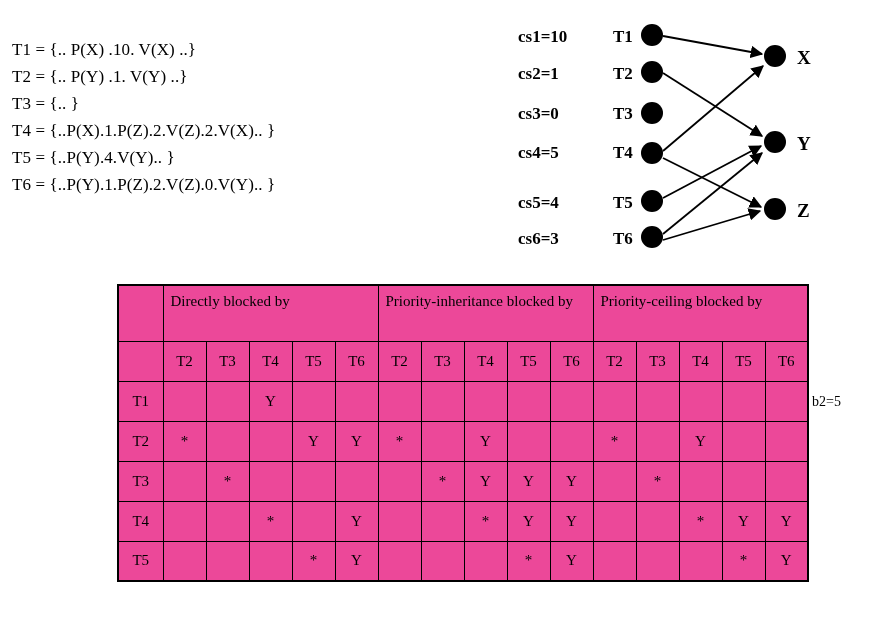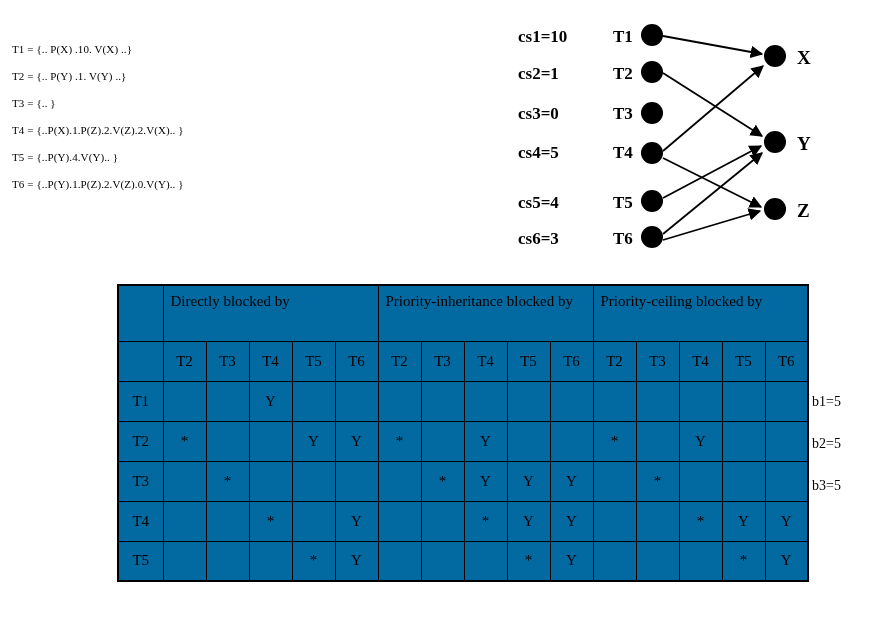--- a/index.html
+++ b/index.html
@@ -17,21 +17,21 @@
   }
 
   
   #task-definitions {
     position: absolute;
     left: 12px;
     top: 36px;
     width: 300px;
   }
   .task-def-line {
-    font-size: 11px;
+    font-size: 17px;
     line-height: 27px;
     white-space: pre;
     letter-spacing: 0.1px;
   }
 
   
   #resource-graph {
     position: absolute;
     left: 500px;
     top: 18px;
@@ -53,21 +53,21 @@
   
   #blocking-table-wrap {
     position: absolute;
     left: 117px;
     top: 284px;
   }
   table.blocking-table {
     border-collapse: collapse;
     table-layout: fixed;
     border: 2.5px solid #000;
-    background: #0369a1;
+    background: #ec4899;
   }
   table.blocking-table td,
   table.blocking-table th {
     border: 1.2px solid #000;
     font-family: "Liberation Serif", "DejaVu Serif", serif;
     font-size: 15px;
     font-weight: normal;
     text-align: center;
     vertical-align: middle;
     padding: 0;
@@ -299,16 +299,14 @@
         <td></td>
         <td>*</td>
         <td>Y</td>
       </tr>
     </tbody>
   </table>
 </div>
 
 <div id="blocking-times">
   <div class="b-spacer"></div>
-  <div class="b-label">b1=5</div>
   <div class="b-label">b2=5</div>
-  <div class="b-label">b3=5</div>
 </div>
 
 </body></html>

